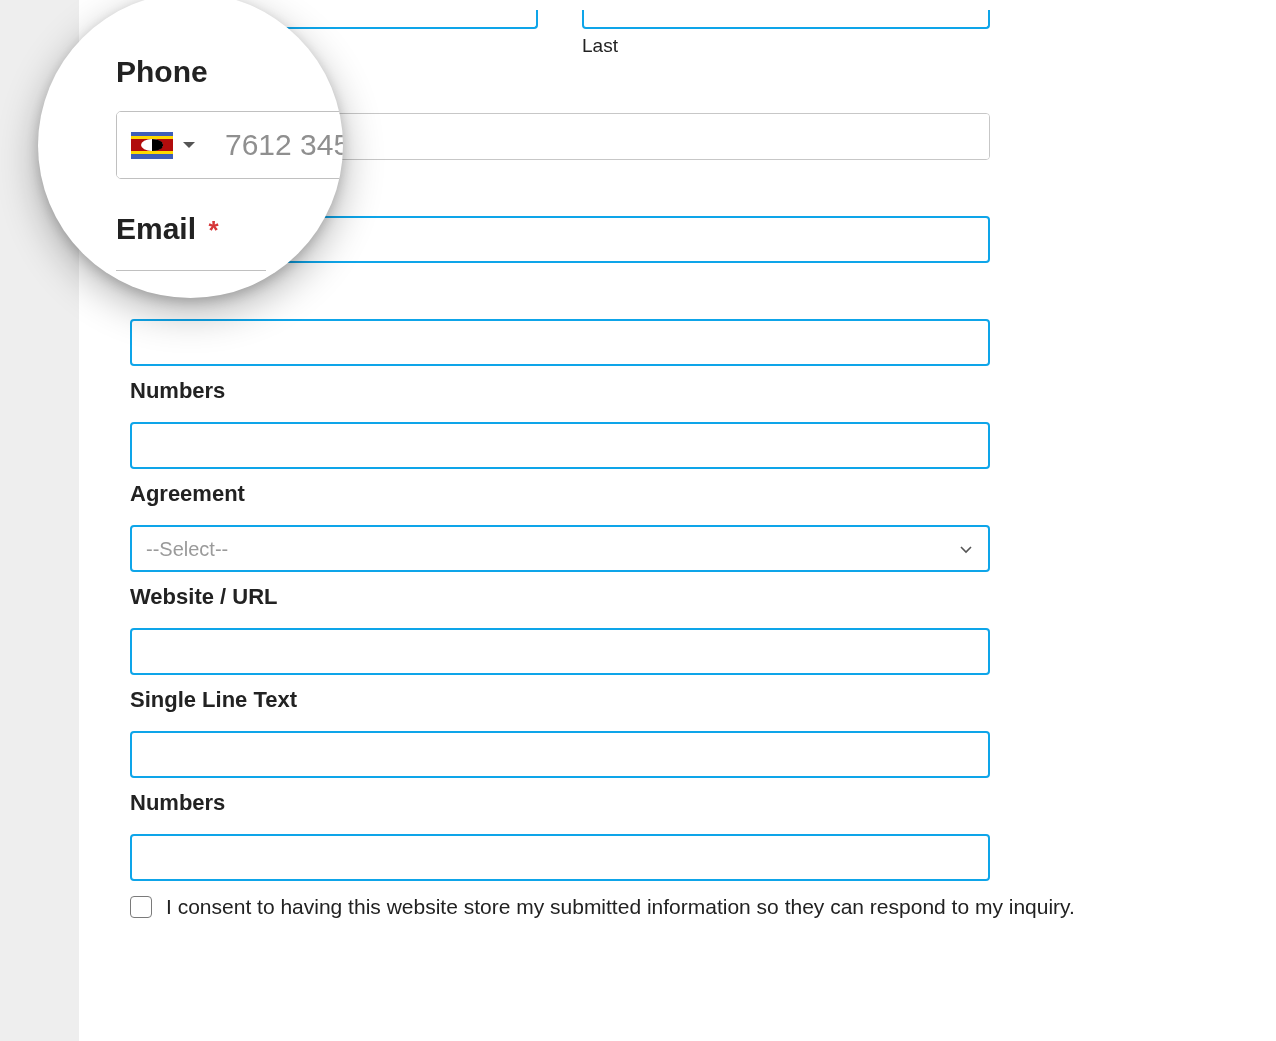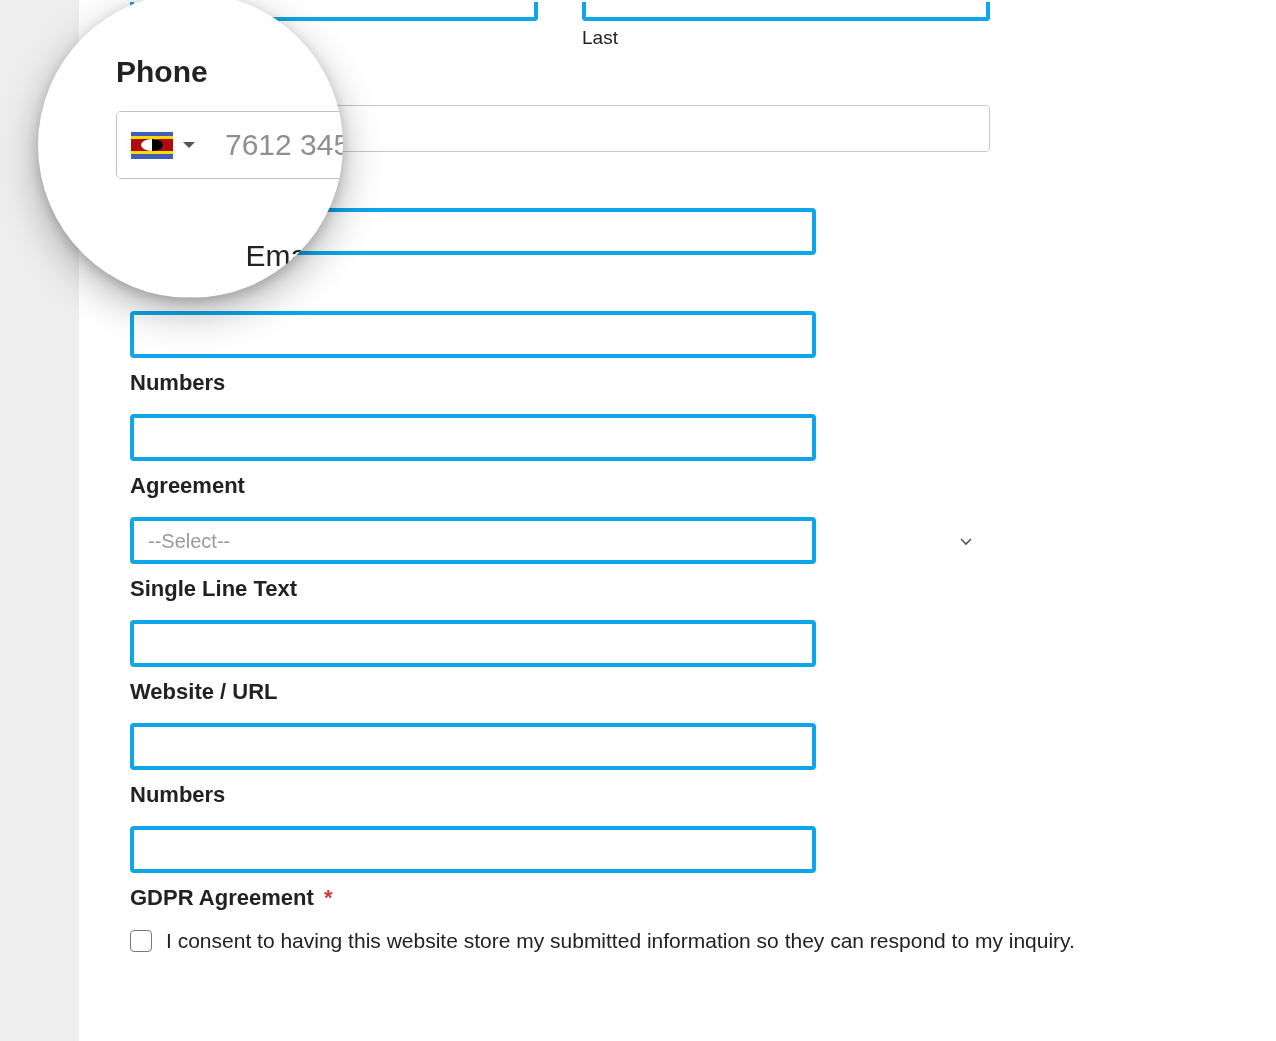--- a/index.html
+++ b/index.html
@@ -34,23 +34,23 @@
     }
     .label {
       font-weight: 700;
       font-size: 22px;
       color: #222;
       margin-bottom: 18px;
       display: block;
     }
     .req { color: #d63638; margin-left: 4px; }
     .input, .select {
-      width: 686px;
+      width: 860px;
       height: 47px;
-      border: 4px solid #0ea5e9;
+      border: 2px solid #0ea5e9;
       border-radius: 4px;
       background: #fff;
       font-size: 20px;
       padding: 0 14px;
       color: #222;
     }
     .select-wrap {
       position: relative;
       width: 860px;
     }
@@ -225,40 +225,39 @@
     .mag-phone-text {
       flex: 1;
       display: flex;
       align-items: center;
       font-size: 30px;
       color: #8f8f8f;
       padding-left: 16px;
       white-space: nowrap;
     }
     .mag-email-label {
-      font-weight: 400;
+      font-weight: 700;
       font-size: 30px;
       color: #222;
-      margin-top: 60px;
-      text-align: right;
+      margin-top: 33px;
     }
     .mag-email-label .req { font-size: 26px; }
     .mag-email-rule {
       margin-top: 24px;
       width: 150px;
       border-top: 1px solid #c0c0c0;
     }
   </style>
 </head>
 <body>
 
 <div class="page-bg">
   <div class="panel">
 
-    <div class="name-row" style="padding-top:2px;">
+    <div class="name-row" style="padding-top:10px;">
       <div class="name-col">
         <input class="input" style="">
       </div>
       <div class="name-col">
         <input class="input" style="">
         <span class="sub-label">Last</span>
       </div>
     </div>
 
     <div class="field">
@@ -303,38 +302,35 @@
         </select>
         <span class="select-caret">
           <svg width="12" height="8" viewBox="0 0 12 8">
               <path d="M1 1l5 5 5-5" stroke="#555" stroke-width="1.6" fill="none"></path>
             </svg>
         </span>
       </div>
     </div>
 
     <div class="field">
+      <span class="label">Website / URL</span>
+      <input class="input" style="">
+    </div>
+
+    <div class="field">
       <span class="label">Single Line Text</span>
       <input class="input" style="">
     </div>
 
     <div class="field">
-      <span class="label">Website / URL</span>
-      <input class="input" style="">
-    </div>
-
-    <div class="field">
       <span class="label">Numbers</span>
       <input class="input" style="">
     </div>
 
     <div class="field">
-      <span class="label">
-        <span>GDPR Agreement</span> <span class="req">*</span>
-      </span>
       <div class="check-row">
         <span class="checkbox"></span>
         <span class="check-label">I consent to having this website store my submitted information so they can respond to my inquiry.</span>
       </div>
     </div>
 
   </div>
 
   <div class="magnifier">
     <div class="mag-inner">

